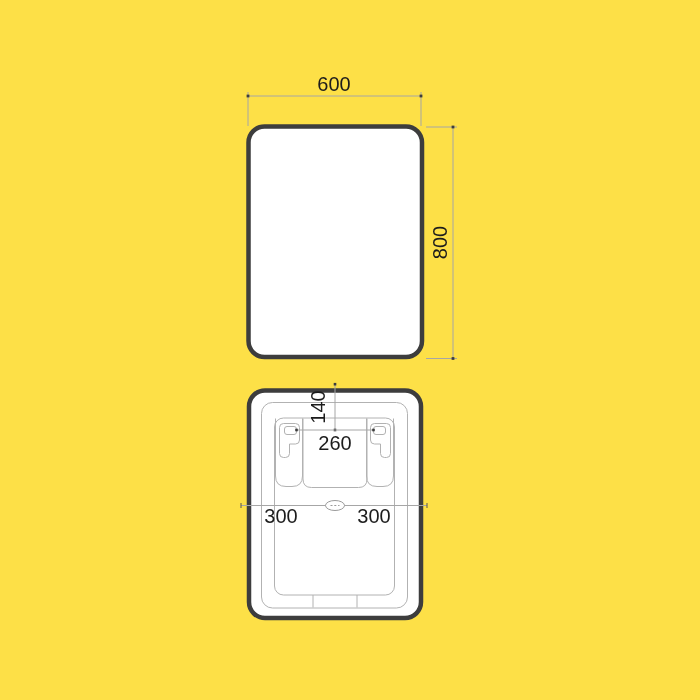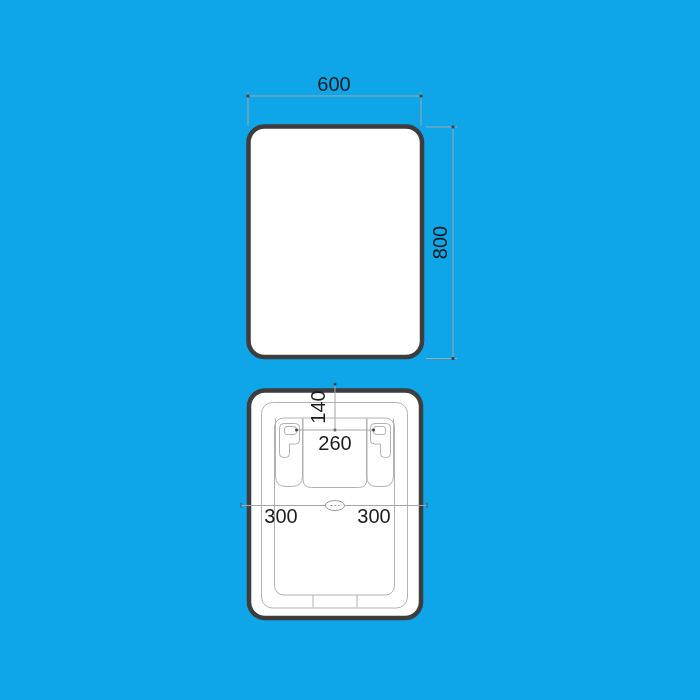--- a/index.html
+++ b/index.html
@@ -4,21 +4,21 @@
 <style>
   html, body {
     margin: 0;
     padding: 0;
     background: #ffffff;
   }
   .canvas {
     position: relative;
     width: 700px;
     height: 700px;
-    background: #0ea5e9;
+    background: #fde047;
     font-family: "Liberation Sans", sans-serif;
   }
   svg text {
     font-family: "Liberation Sans", sans-serif;
     font-size: 20px;
     fill: #1c1c1c;
   }
   .outline-heavy {
     fill: #ffffff;
     stroke: #3d3d3d;

